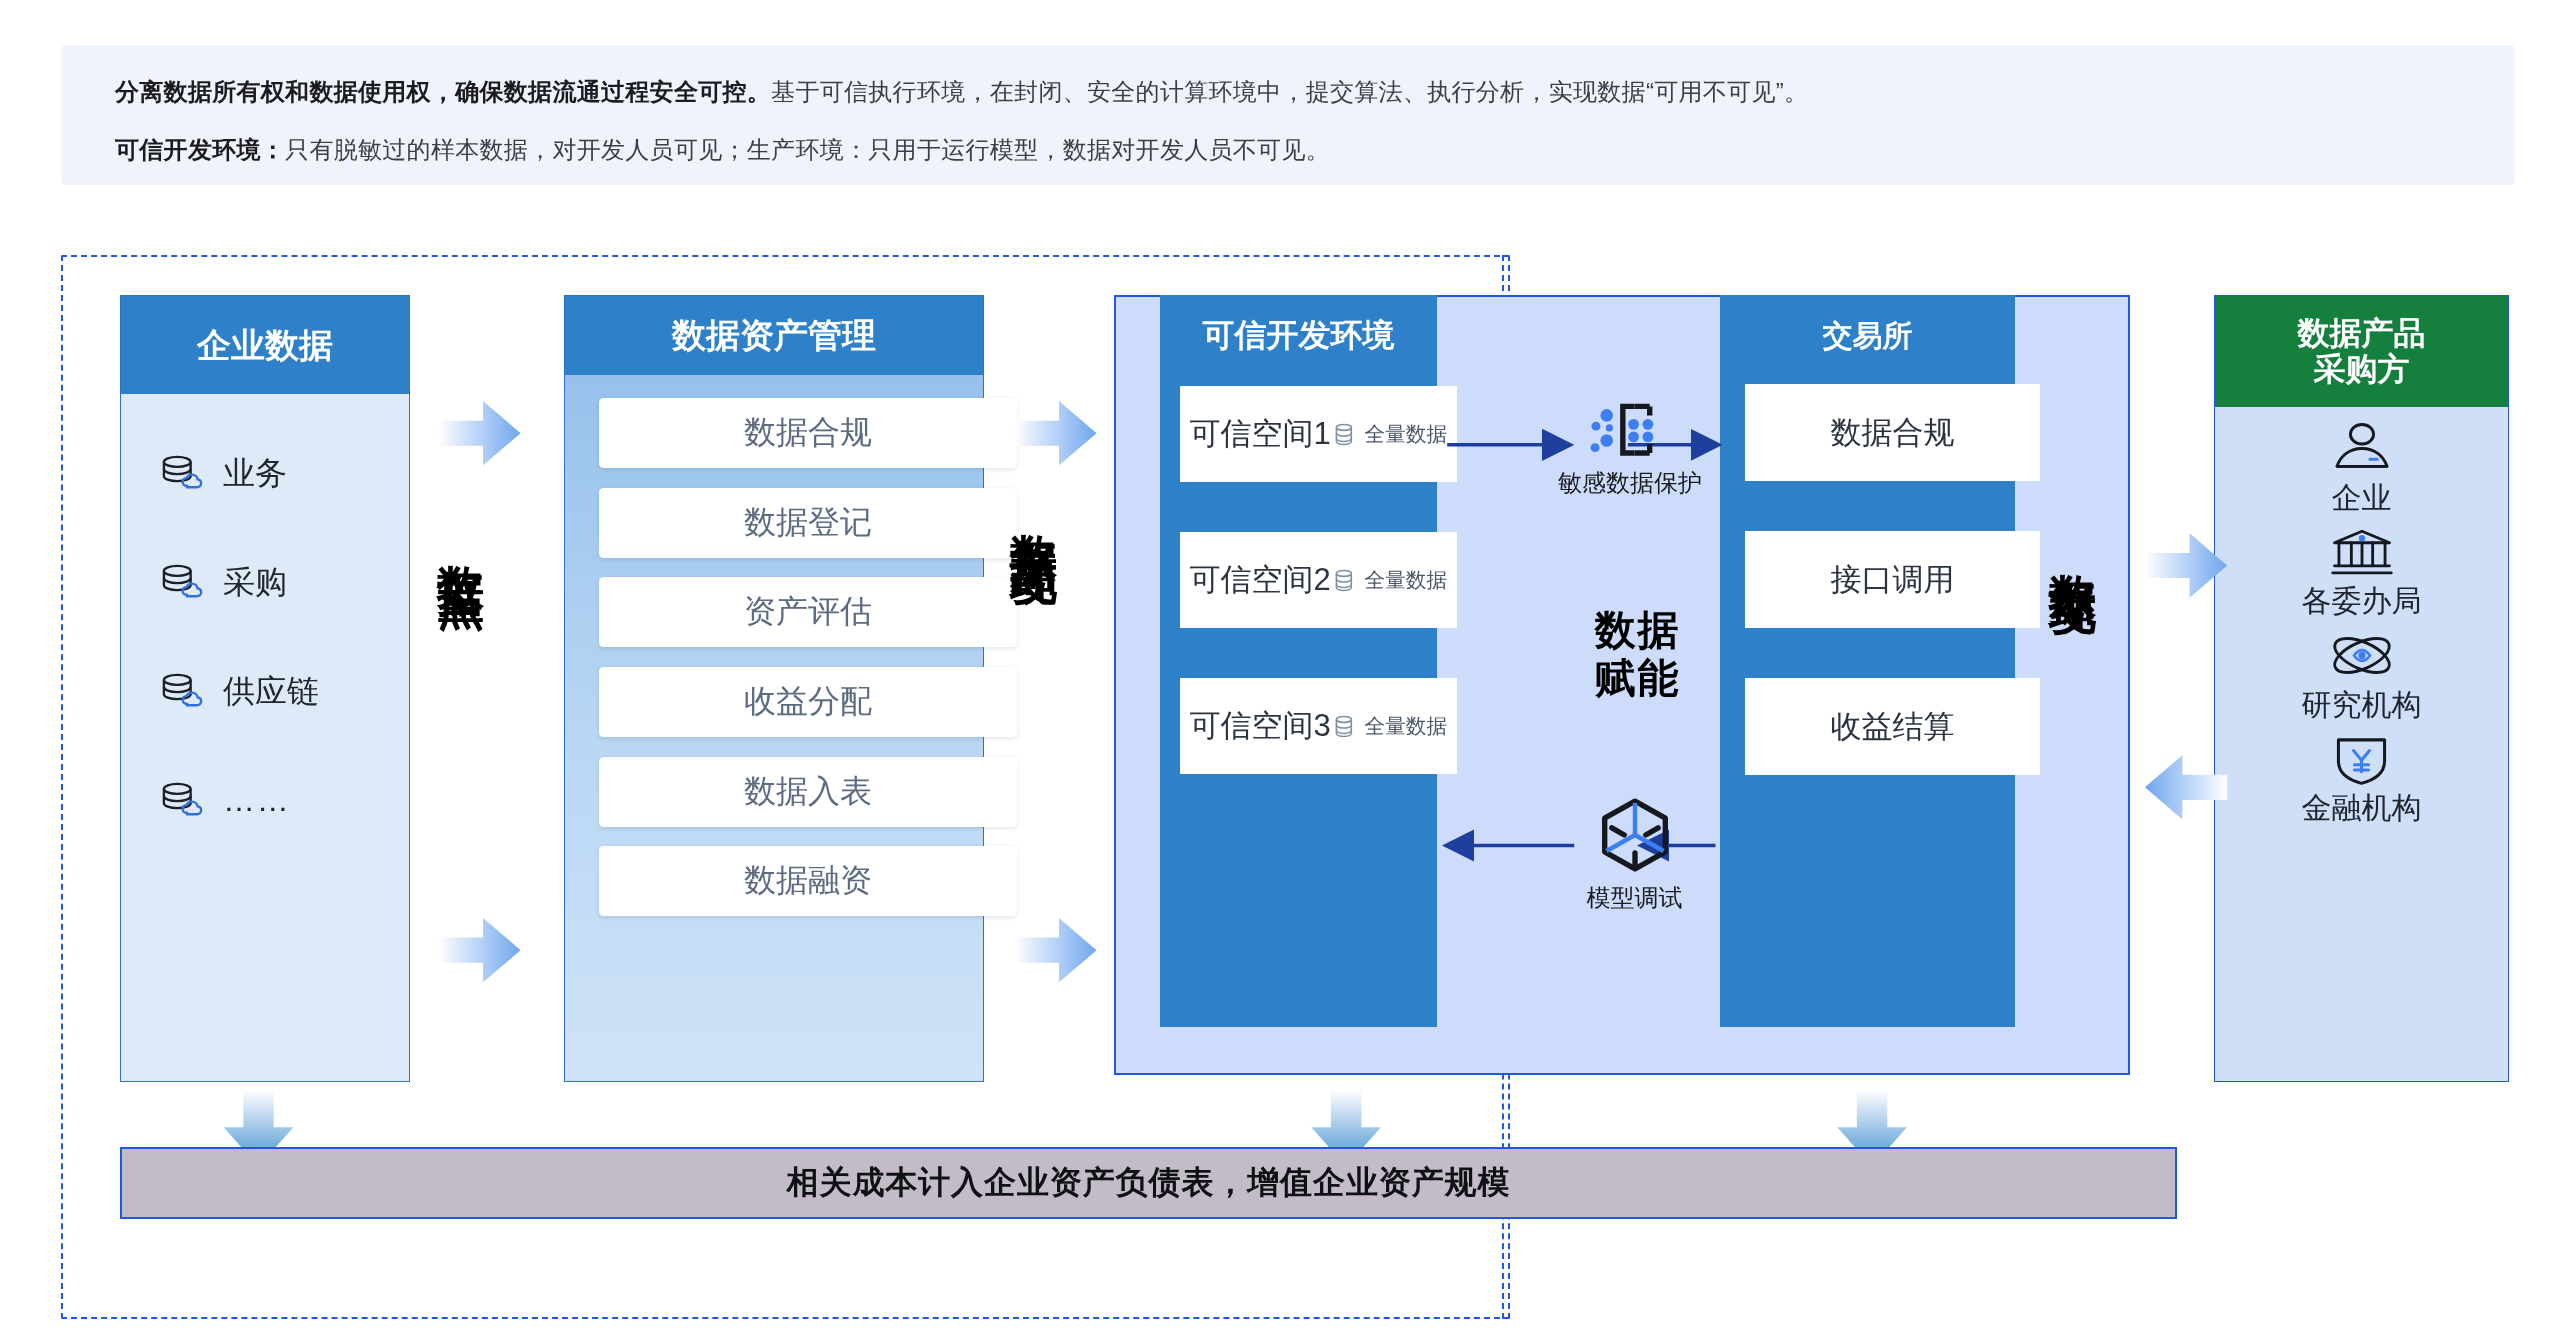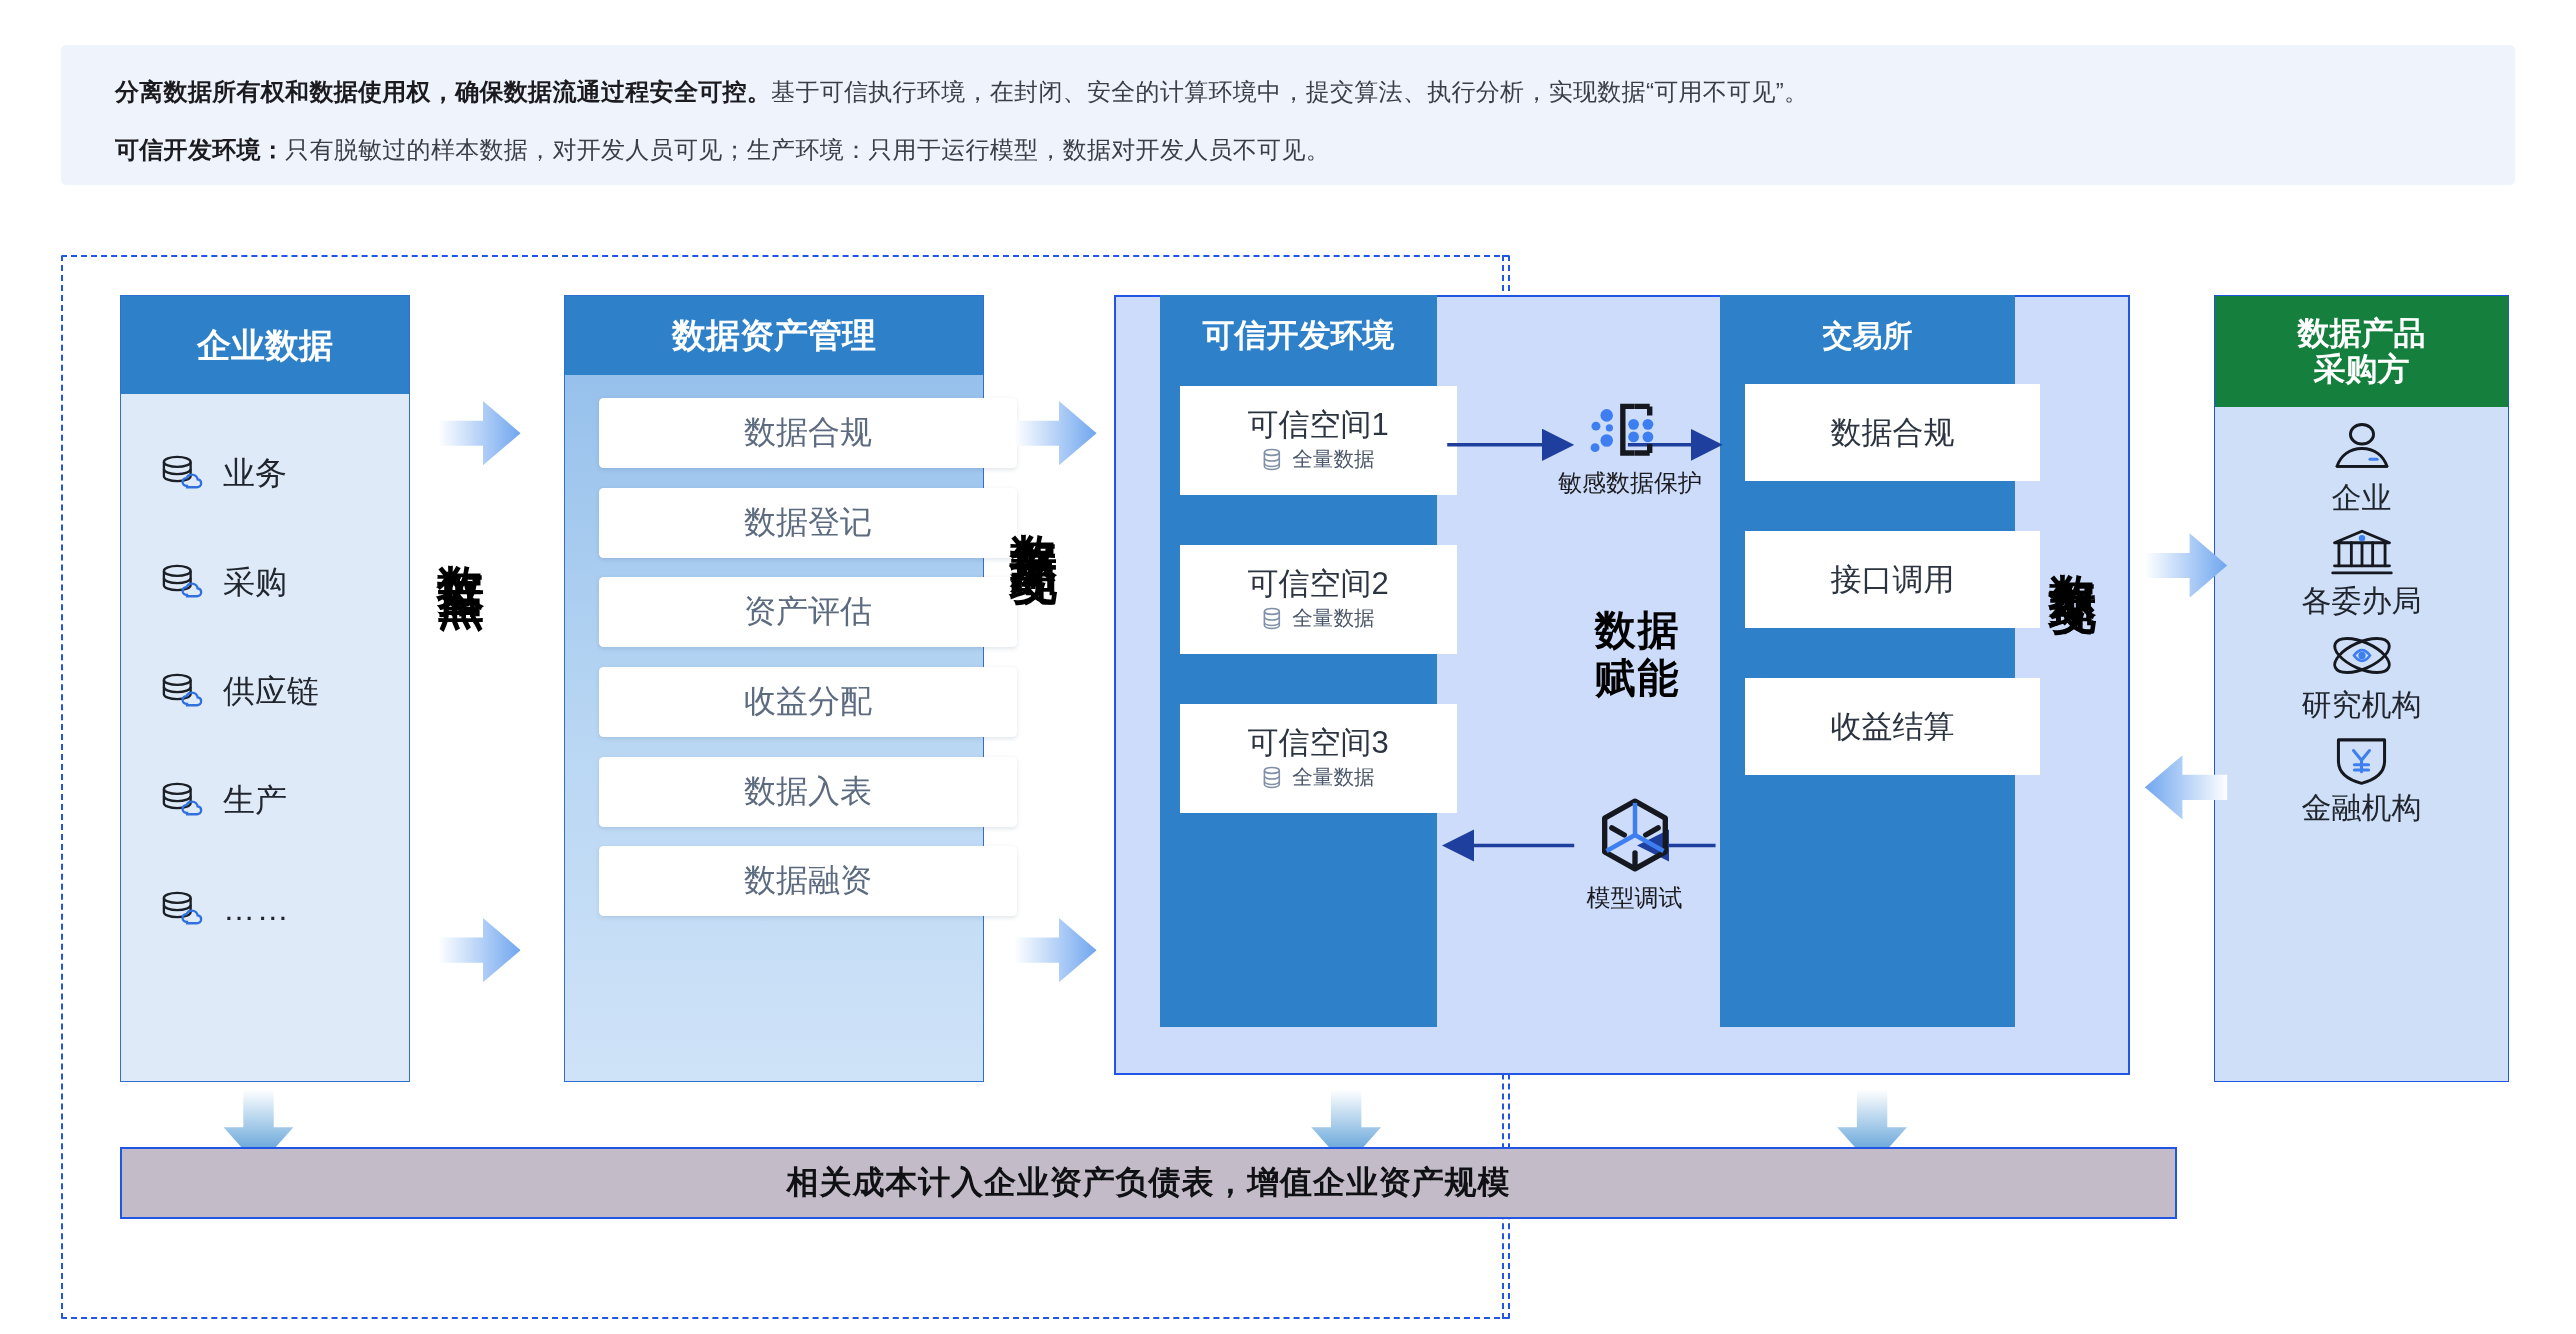--- a/index.html
+++ b/index.html
@@ -70,22 +70,22 @@
   #midpanel{
     position:absolute;left:1114px;top:295px;width:1016px;height:780px;
     background:#ccdcfa;border:2.7px solid #2155e6;box-sizing:border-box;
   }
 
   
   #col3{left:1160px;top:295px;width:277px;height:732px;border:none;background:#2e81c8;}
   #col3 .col-head{height:82px;font-size:32px;background:transparent;}
   #col3 .spaces{padding:9px 19.7px 0 19.7px;display:flex;flex-direction:column;gap:50px;}
   .space-card{
-    background:#fff;height:109px;box-sizing:border-box;
-    display:flex;flex-direction:column;align-items:center;justify-content:center;gap:3.6px;
+    background:#fff;height:96px;box-sizing:border-box;
+    display:flex;align-items:center;justify-content:center;gap:3.6px;
   }
   .space-card .t{font-size:31px;color:#2b3440;line-height:1.1;}
   .space-card .s{display:flex;align-items:center;gap:10.7px;font-size:20.6px;color:#4a5668;}
 
   
   #col4{left:1720px;top:295px;width:295px;height:732px;border:none;background:#2e81c8;}
   #col4 .col-head{height:82px;font-size:30px;background:transparent;}
   #col4 .ex{padding:7.2px 25px 0 25px;display:flex;flex-direction:column;gap:50px;}
   .ex-card{
     background:#fff;height:97px;
@@ -186,35 +186,20 @@
                 <ellipse cx="19" cy="10" rx="15" ry="5.6"></ellipse>
                 <path d="M4 10v16c0 3.1 6.7 5.6 15 5.6s15-2.5 15-5.6V10"></path>
                 <path d="M4 18c0 3.1 6.7 5.6 15 5.6s15-2.5 15-5.6"></path>
               </g>
               <g fill="none" stroke="#2f6fe0" stroke-width="2.6">
                 <path d="M30 37c-3 0-5-2-5-4.4 0-2.3 1.8-4.2 4.3-4.4 1-2.4 3.3-4 6-4 3.3 0 6.1 2.4 6.6 5.5 2.2.3 3.9 2.1 3.9 4.3 0 2.4-2.1 4.4-4.7 4.4H30z"></path>
               </g>
             </svg>
         </span>
         <span class="lbl">供应链</span>
-      </div>
-      <div class="ent-item">
-        <span class="icon">
-          <svg width="47" height="41" viewBox="0 0 52 46">
-              <g fill="none" stroke="#1b1f26" stroke-width="2.6">
-                <ellipse cx="19" cy="10" rx="15" ry="5.6"></ellipse>
-                <path d="M4 10v16c0 3.1 6.7 5.6 15 5.6s15-2.5 15-5.6V10"></path>
-                <path d="M4 18c0 3.1 6.7 5.6 15 5.6s15-2.5 15-5.6"></path>
-              </g>
-              <g fill="none" stroke="#2f6fe0" stroke-width="2.6">
-                <path d="M30 37c-3 0-5-2-5-4.4 0-2.3 1.8-4.2 4.3-4.4 1-2.4 3.3-4 6-4 3.3 0 6.1 2.4 6.6 5.5 2.2.3 3.9 2.1 3.9 4.3 0 2.4-2.1 4.4-4.7 4.4H30z"></path>
-              </g>
-            </svg>
-        </span>
-        <span class="lbl">生产</span>
       </div>
       <div class="ent-item">
         <span class="icon">
           <svg width="47" height="41" viewBox="0 0 52 46">
               <g fill="none" stroke="#1b1f26" stroke-width="2.6">
                 <ellipse cx="19" cy="10" rx="15" ry="5.6"></ellipse>
                 <path d="M4 10v16c0 3.1 6.7 5.6 15 5.6s15-2.5 15-5.6V10"></path>
                 <path d="M4 18c0 3.1 6.7 5.6 15 5.6s15-2.5 15-5.6"></path>
               </g>
               <g fill="none" stroke="#2f6fe0" stroke-width="2.6">

